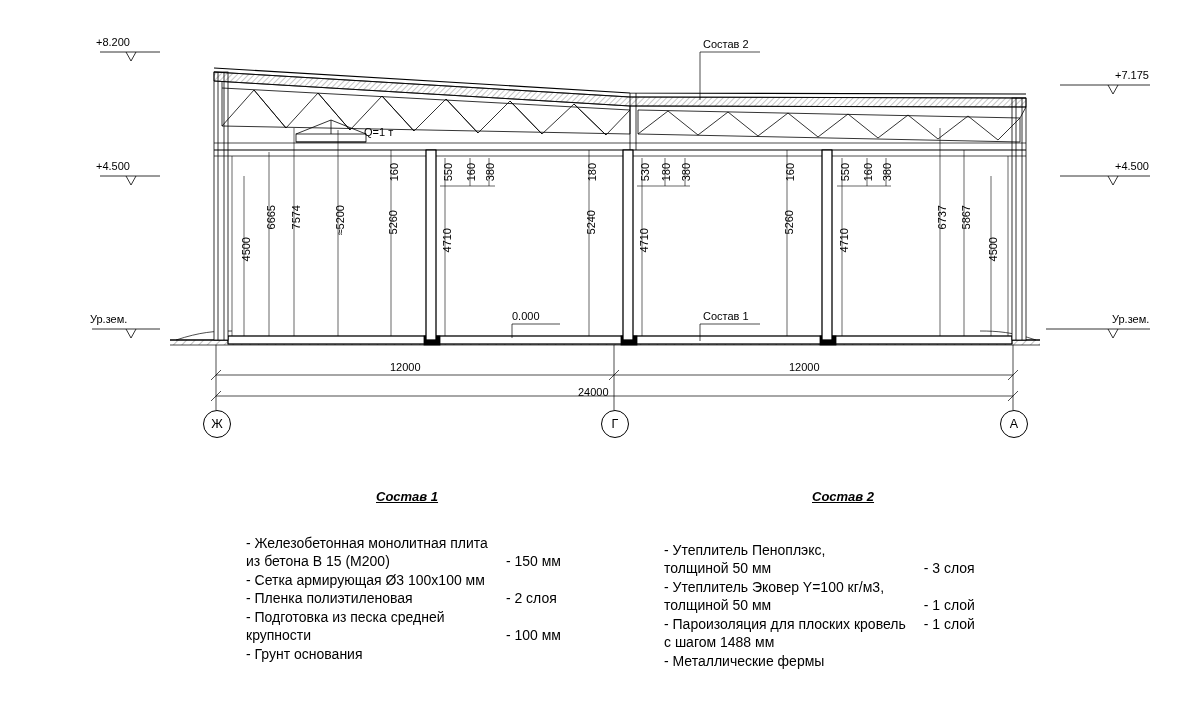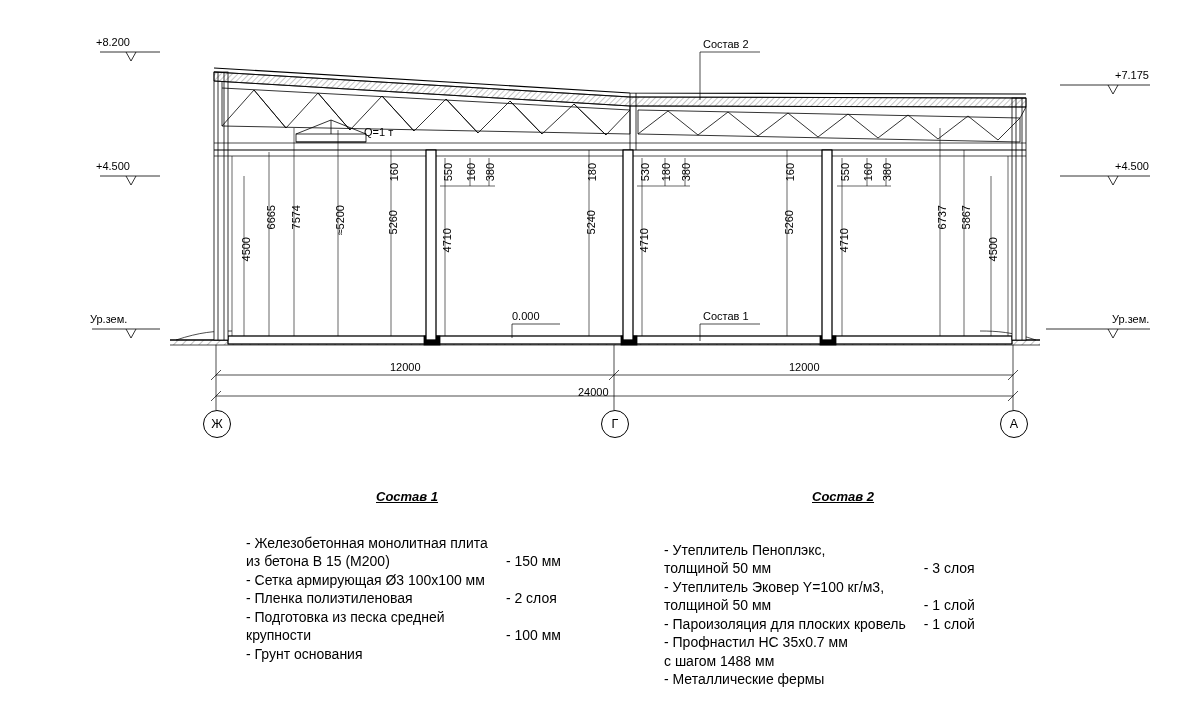--- a/index.html
+++ b/index.html
@@ -309,24 +309,20 @@
           </tr>
     <tr>
             <td>  толщиной 50 мм</td>
             <td class="qty">- 1 слой</td>
           </tr>
     <tr>
             <td>- Пароизоляция для плоских кровель</td>
             <td class="qty">- 1 слой</td>
           </tr>
     <tr>
-            <td>- Профнастил НС 35х0.7 мм</td>
-            <td class="qty"></td>
-          </tr>
-    <tr>
             <td>  с шагом 1488 мм</td>
             <td class="qty"></td>
           </tr>
     <tr>
             <td>- Металлические фермы</td>
             <td class="qty"></td>
           </tr>
   </tbody>
       </table>
 </div>

